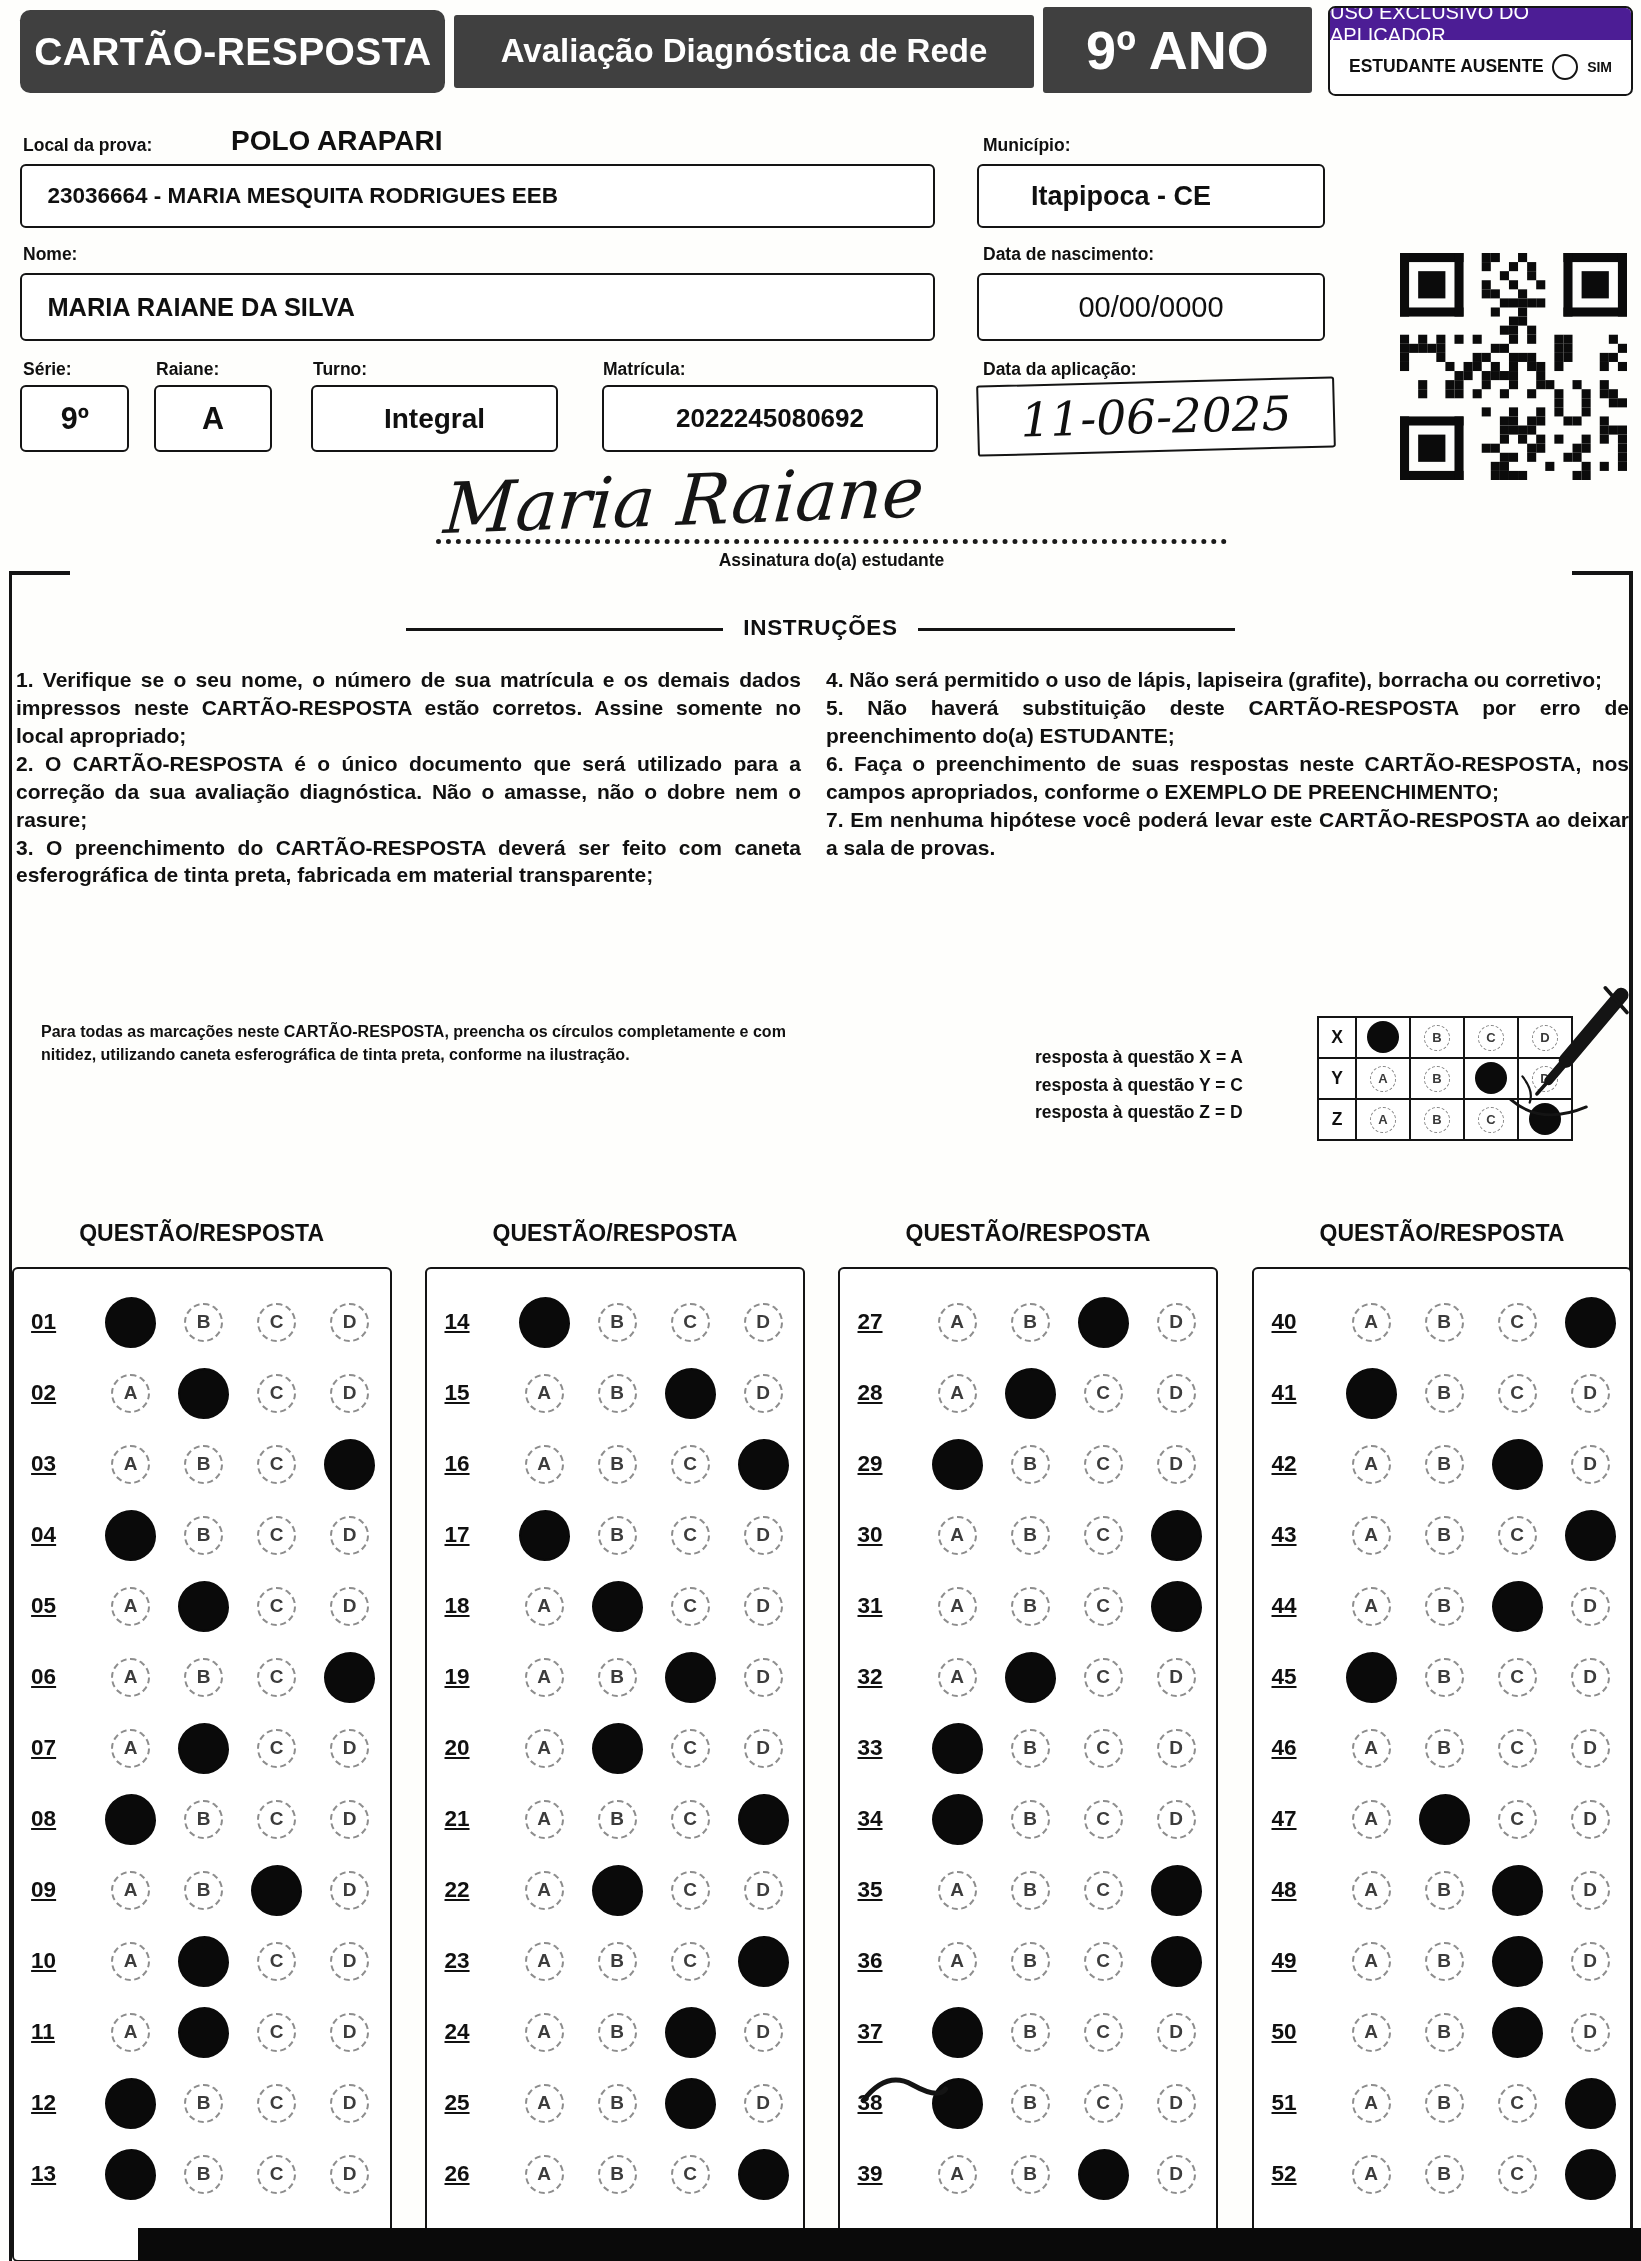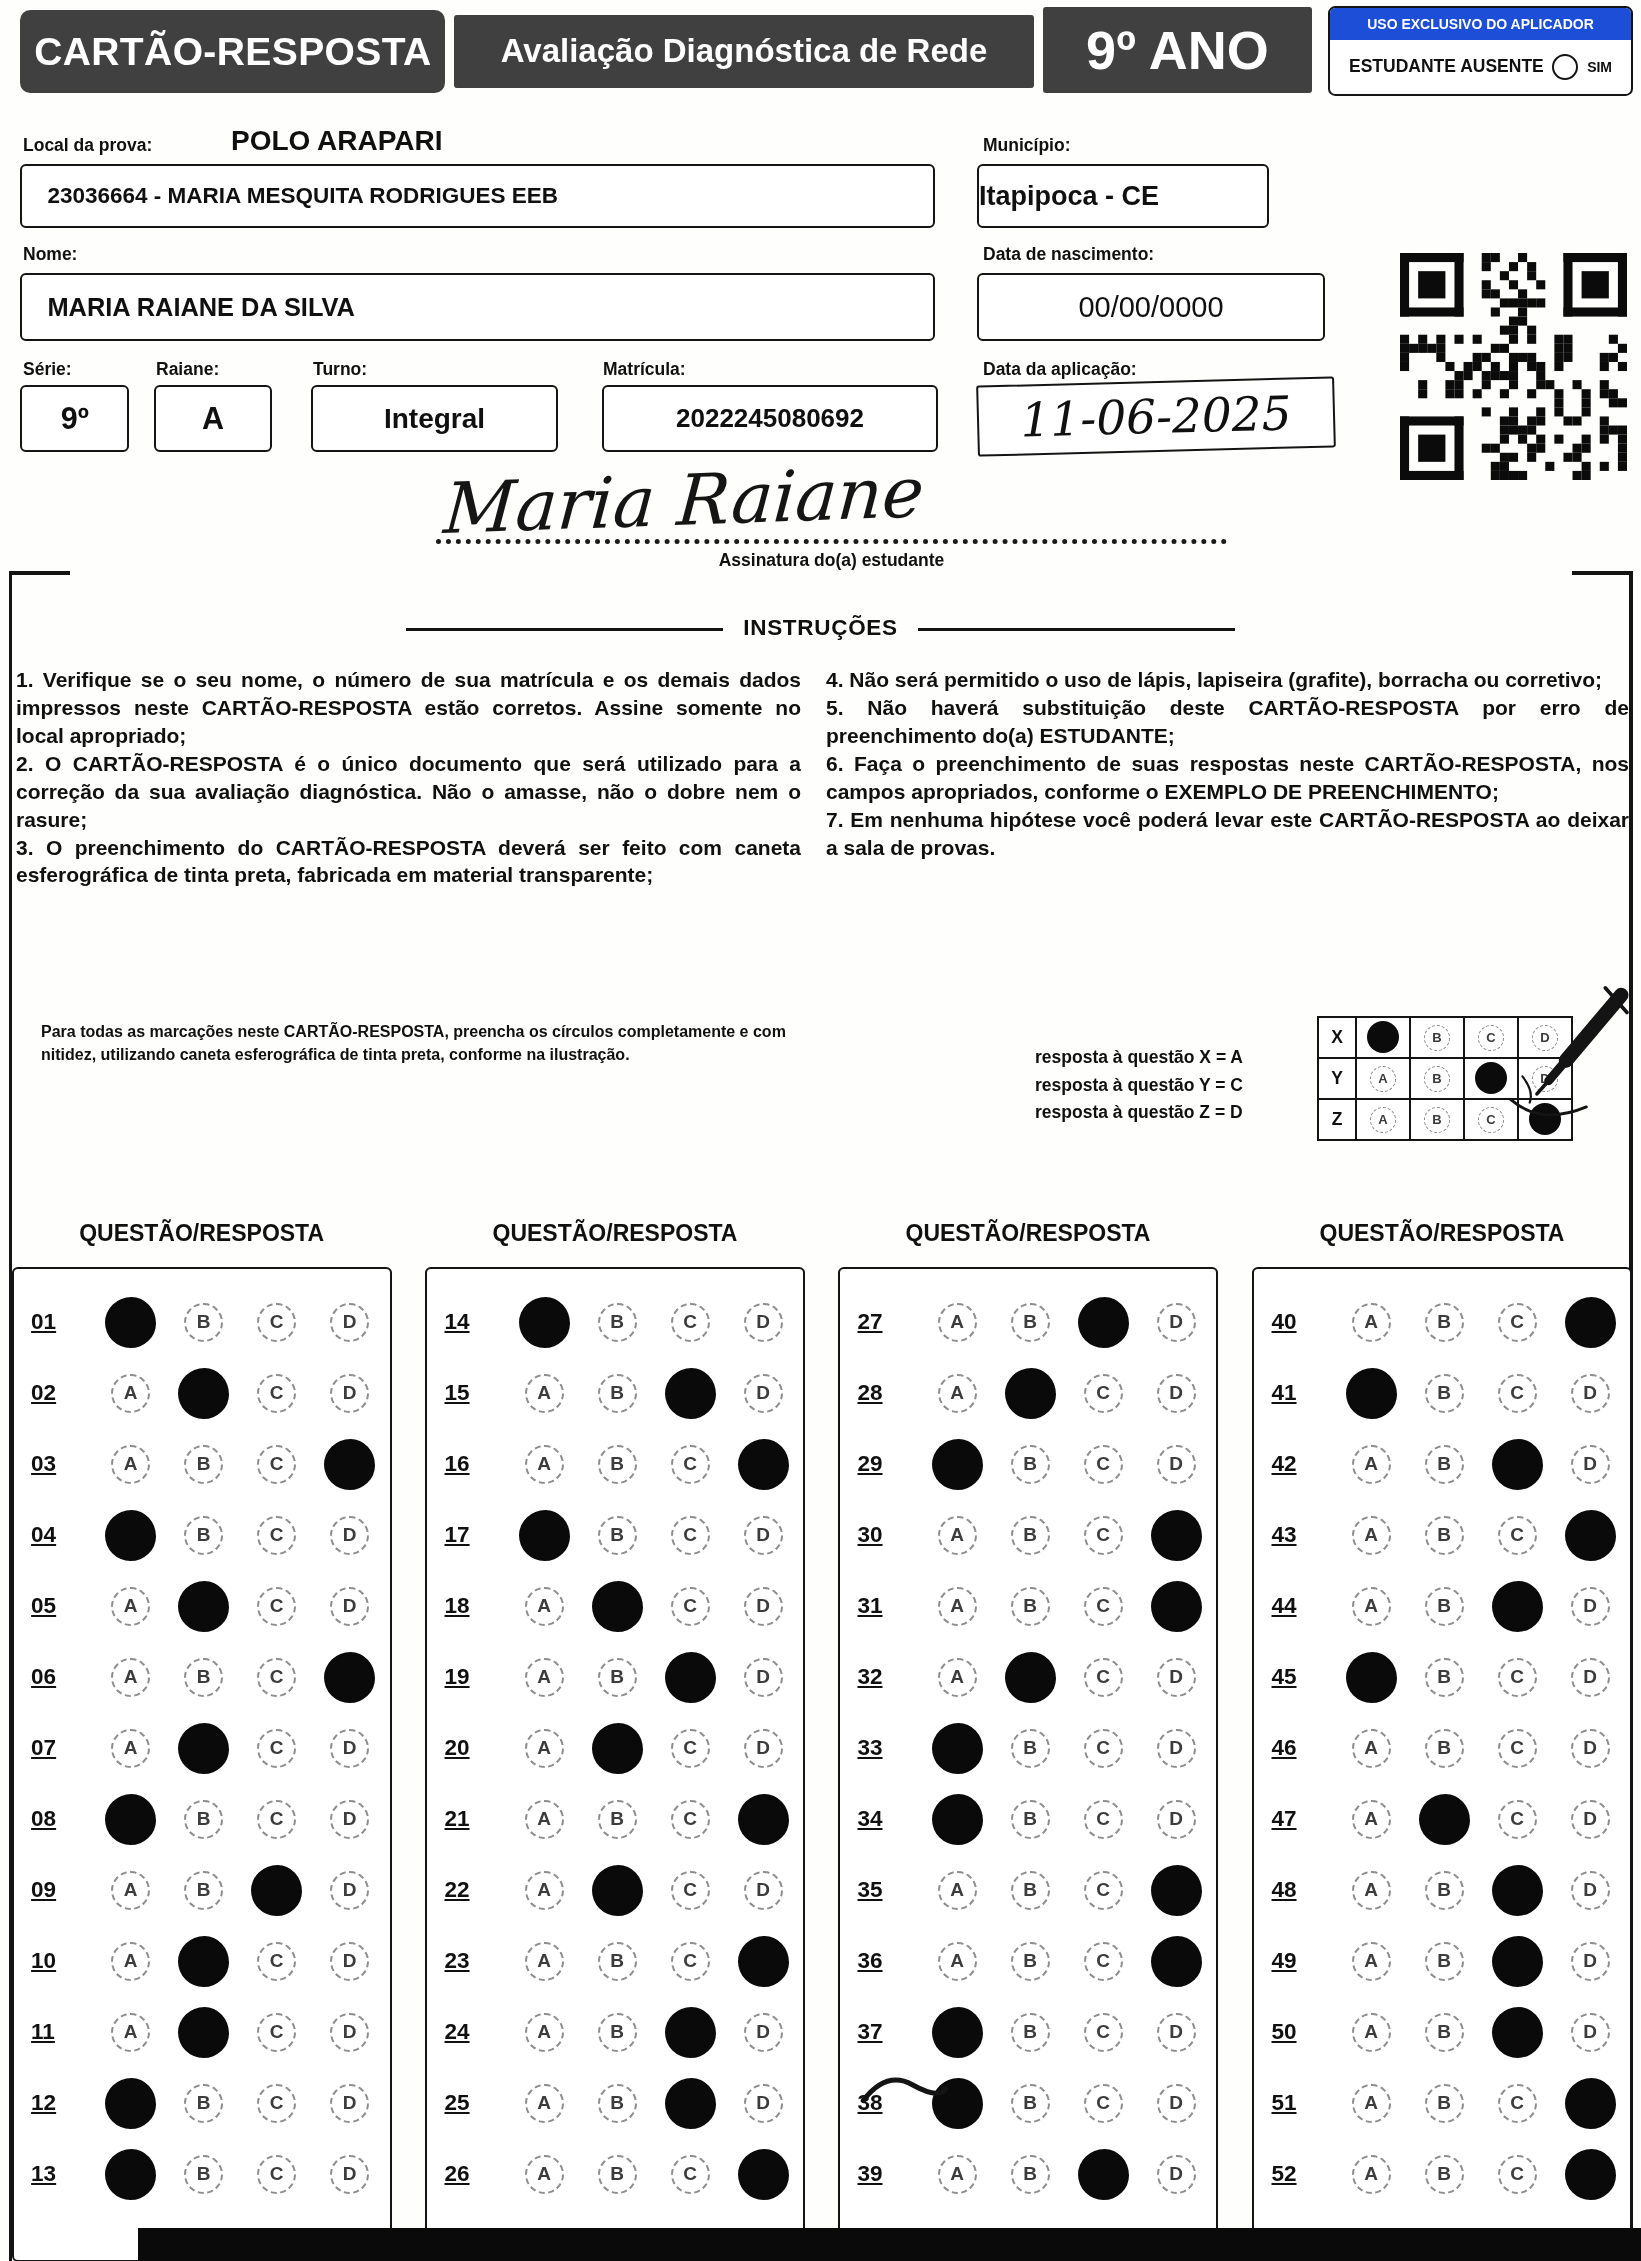--- a/index.html
+++ b/index.html
@@ -10,33 +10,33 @@
   .bb  { background:#404040; color:#fff; display:flex; align-items:center; justify-content:center; font-weight:bold; }
   .box { border:2.9px solid #141414; border-radius:5.8px; background:#fff; display:flex; align-items:center; }
   .lbl { font-weight:bold; font-size:17.5px; }
 
   
   .card-title { left:20.4px;  top:10.2px; width:425px; height:83px; border-radius:10.2px; font-size:39px; letter-spacing:0.4px; }
   .exam-title { left:454px; top:14.5px; width:580px; height:73px; font-size:33px; border-radius:2.9px; }
   .grade-box  { left:1043px; top:7.3px; width:269px; height:86px; font-size:54px; border-radius:2.9px; }
   .applicator { left:1328px; top:5.8px;  width:305px; height:90px; border:2.9px solid #141414; border-radius:7.3px;
                 overflow:hidden; background:#fff; display:flex; flex-direction:column; }
-  .applicator-strip { height:32px; background:#1d4ed8; color:#fff; font-weight:bold; font-size:14px;
+  .applicator-strip { height:32px; background:#4c1d95; color:#fff; font-weight:normal; font-size:20px;
                       display:flex; align-items:center; justify-content:center; }
   .applicator-body  { flex:1; display:flex; align-items:center; justify-content:center; gap:8.7px;
                       font-weight:bold; font-size:17.5px; }
   .absent-circle { width:26px; height:26px; border:2.2px solid #141414; border-radius:50%; display:inline-block; }
   .sim-lbl { font-size:14px; font-weight:bold; }
 
   
   .local-label { left:23px; top:135px; }
   .local-value { left:231px; top:125px; font-size:28px; font-weight:bold; }
   .municipio-label { left:983px; top:135px; }
   .school-box { left:20.4px; top:164px; width:915px; height:64px; padding-left:25px; font-size:22.5px; font-weight:bold; }
-  .municipio-box { left:977px; top:164px; width:292px; height:64px; font-size:27px; font-weight:bold; }
+  .municipio-box { left:977px; top:164px; width:348px; height:64px; padding-left:52px; font-size:27px; font-weight:bold; }
   .nome-label { left:23px; top:244px; }
   .nascimento-label { left:983px; top:244px; }
   .nome-box { left:20.4px; top:273px; width:915px; height:68px; padding-left:25px; font-size:25.4px; font-weight:bold; }
   .nascimento-box { left:977px; top:273px; width:348px; height:68px; justify-content:center; font-size:29px; font-weight:normal; }
   .qr { left:1400px; top:253px; width:227px; height:227px; }
   .serie-label { left:23px; top:359px; } .turma-label { left:156px; top:359px; }
   .turno-label { left:313px; top:359px; } .matricula-label { left:603px; top:359px; }
   .aplicacao-label { left:983px; top:359px; }
   .serie-box { left:20.4px; top:385px; width:109px; height:67px; justify-content:center; font-size:30.5px; font-weight:bold; }
   .turma-box { left:154px; top:385px; width:118px; height:67px; justify-content:center; font-size:30.5px; font-weight:bold; }

